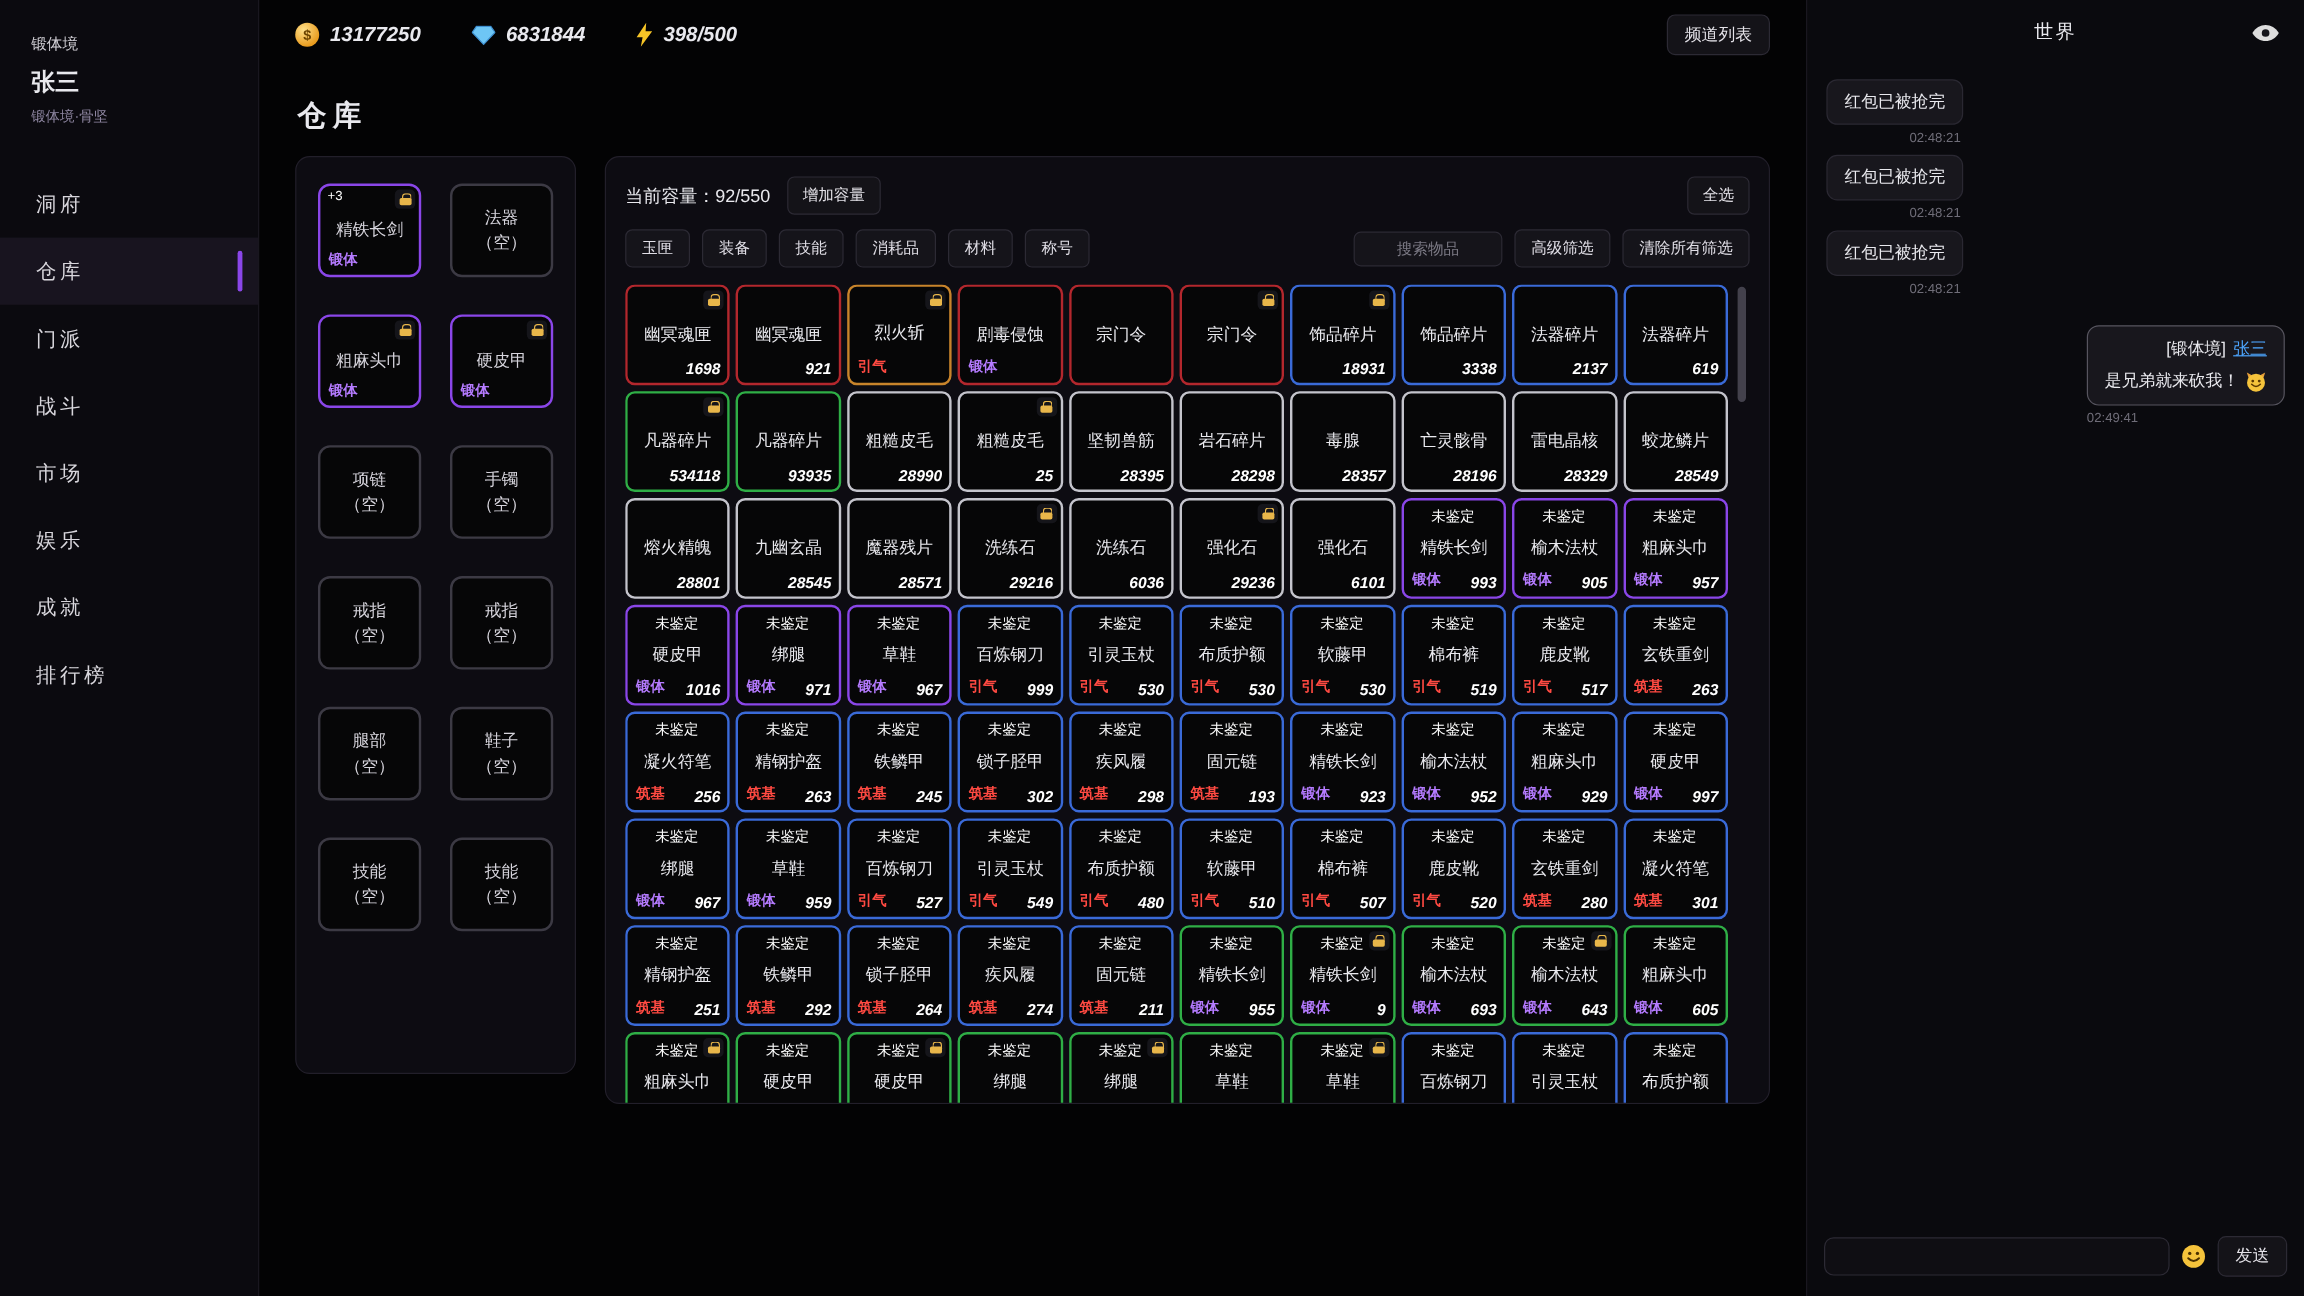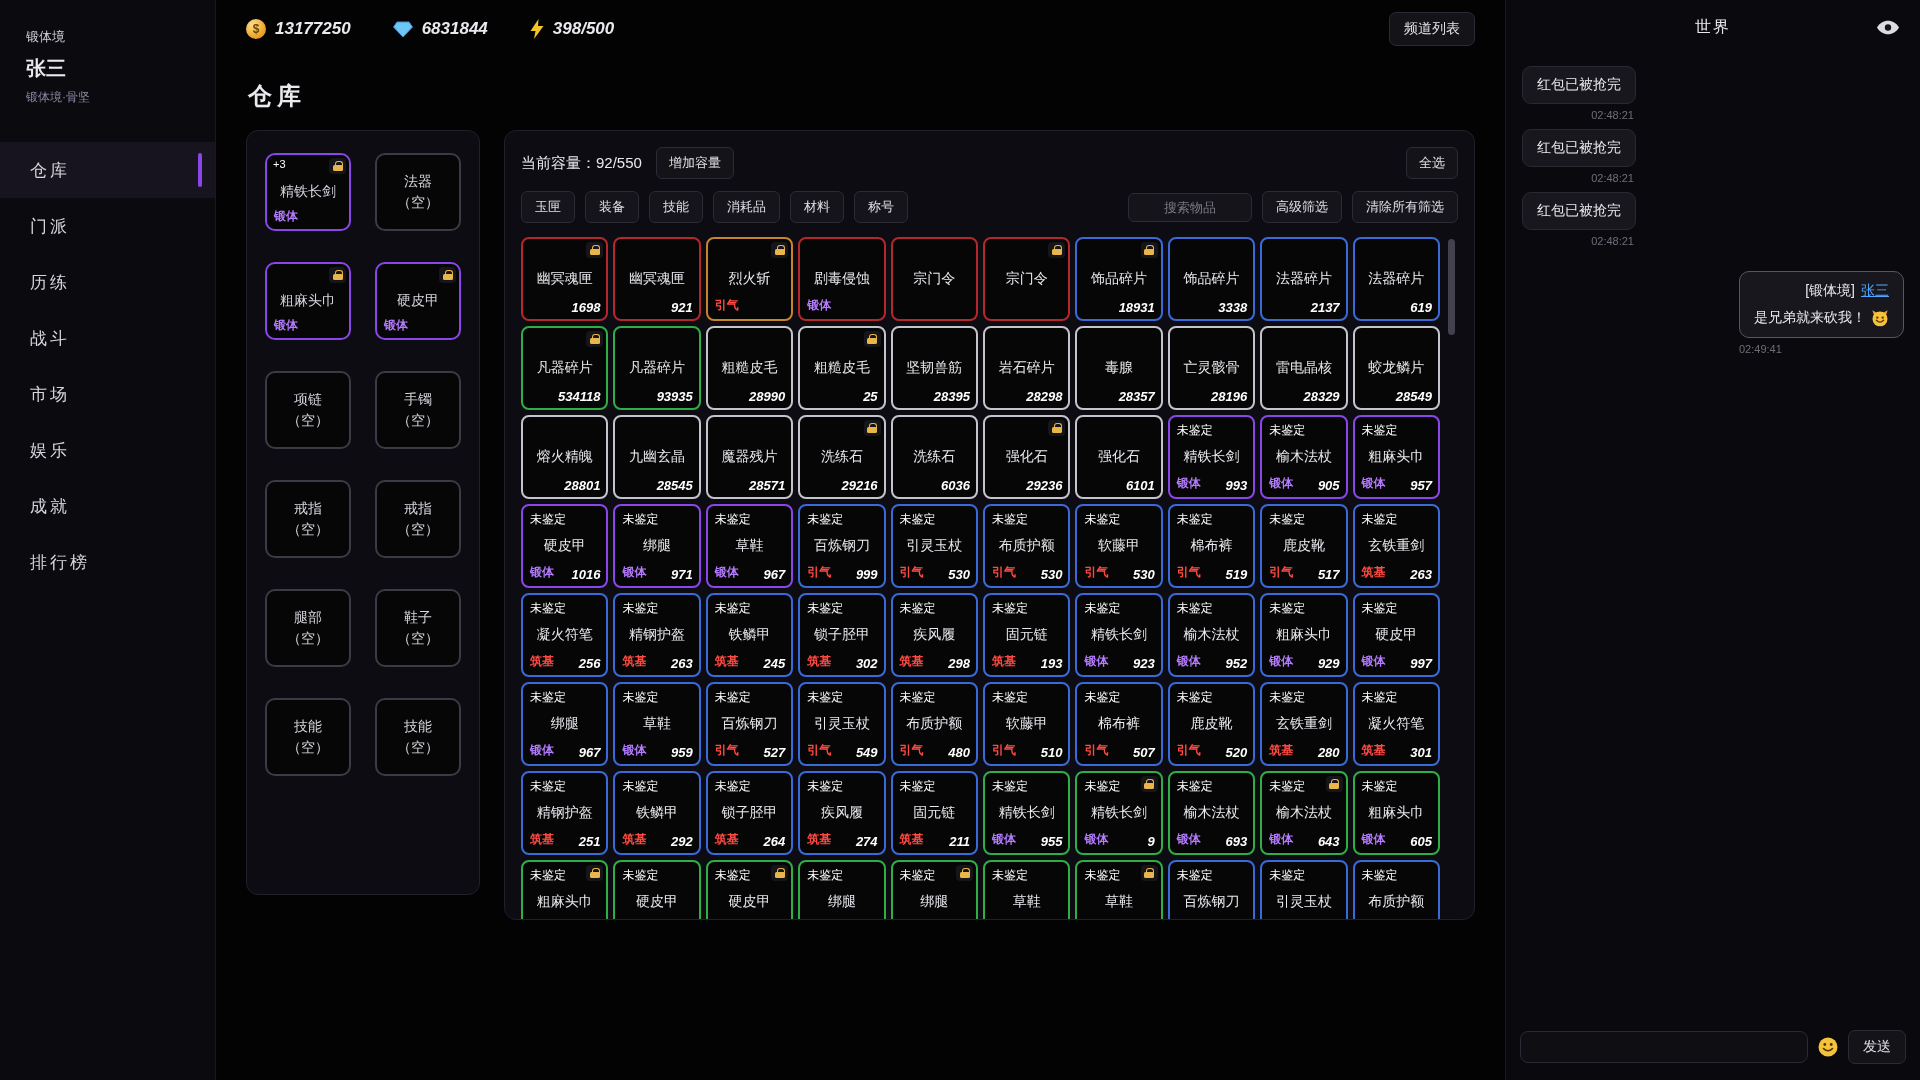--- a/index.html
+++ b/index.html
@@ -42,21 +42,21 @@
 .select-all{margin-left:auto}
 .filter-row{display:flex;align-items:center;gap:10px;margin-bottom:14px}
 .filter-chips{display:flex;gap:10px}
 .chip{background:#15141a;border:1px solid #2c2a34;border-radius:6px;padding:6px 13px;font-size:13px;color:#e0dee6;cursor:pointer;font-family:inherit;white-space:nowrap}
 .search-input{margin-left:auto;width:124px;background:#15141a;border:1px solid #2c2a34;border-radius:6px;padding:6px 10px;font-size:13px;color:#ddd;text-align:center;font-family:inherit}
 .search-input::placeholder{color:#7c7a85}
 .grid-wrap{position:relative;flex:1;overflow:hidden}
 .inv-grid{display:grid;grid-template-columns:repeat(10,1fr);gap:5px;grid-auto-rows:84px;padding-right:18px}
 .cell{position:relative;background:#060607;border:2px solid #555;border-radius:8px;display:flex;align-items:center;justify-content:center;cursor:pointer}
 .cell-name{font-size:14px;text-align:center;line-height:1.25;padding:0 3px}
-.unid{position:absolute;top:5px;left:7px;font-size:12px;color:#fff}
+.unid{position:absolute;top:5px;left:23px;font-size:12px;color:#fff}
 .cell-tag{position:absolute;bottom:5px;left:7px;font-size:12px;font-weight:700}
 .cell-qty{position:absolute;bottom:4px;right:6px;font-size:13px;font-weight:700;font-style:italic;color:#fff}
 .scroll-thumb{position:absolute;right:3px;top:2px;width:7px;height:96px;border-radius:4px;background:#43414c;cursor:pointer}
 
 .lock-chip{position:absolute;top:3px;right:3px;width:17px;height:16px;background:#15151a;border-radius:4px;display:flex;align-items:center;justify-content:center;z-index:2}
 .lock-i{position:relative;width:10px;height:10px;display:block}
 .lock-i::before{content:'';position:absolute;top:0;left:2px;width:6px;height:5px;border:1.6px solid #e8b64a;border-bottom:none;border-radius:3px 3px 0 0}
 .lock-i::after{content:'';position:absolute;bottom:0;left:0;width:10px;height:6px;background:#e8b64a;border-radius:1.5px}
 
 .chat{width:415px;background:#0a0a0e;border-left:1px solid #19171f;display:flex;flex-direction:column}
@@ -84,28 +84,28 @@
 
 <div class="app">
 
   <aside class="sidebar">
     <div class="player">
       <div class="p-realm">锻体境</div>
       <div class="p-name">张三</div>
       <div class="p-stage">锻体境·骨坚</div>
     </div>
     <nav class="menu">
+        <div class="menu-item">
+    <span class="mi-label">洞府</span>
+  </div>
         <div class="menu-item active">
     <span class="mi-label">仓库</span>
   </div>
         <div class="menu-item">
     <span class="mi-label">门派</span>
-  </div>
-        <div class="menu-item">
-    <span class="mi-label">历练</span>
   </div>
         <div class="menu-item">
     <span class="mi-label">战斗</span>
   </div>
         <div class="menu-item">
     <span class="mi-label">市场</span>
   </div>
         <div class="menu-item">
     <span class="mi-label">娱乐</span>
   </div>

